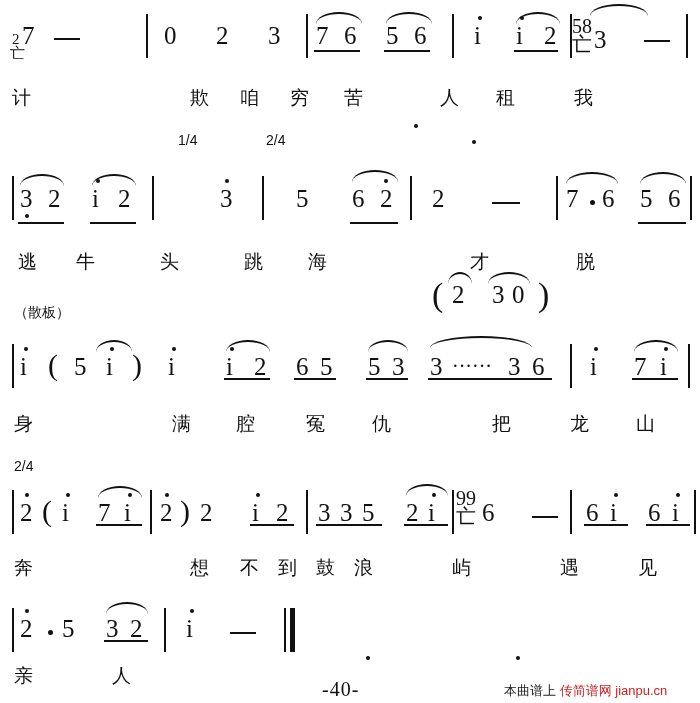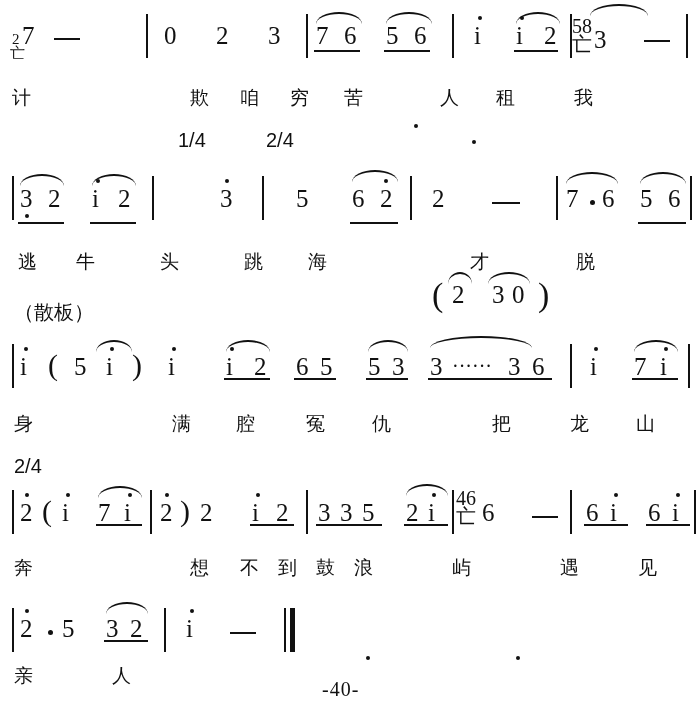--- a/index.html
+++ b/index.html
@@ -45,21 +45,21 @@
   .lyric {
     position: absolute;
     font-family: "Liberation Sans", sans-serif;
     font-size: 19px;
     line-height: 19px;
     white-space: nowrap;
   }
   .meta {
     position: absolute;
     font-family: "Liberation Sans", sans-serif;
-    font-size: 20px;
+    font-size: 14px;
     line-height: 17px;
     white-space: nowrap;
   }
   .dur {           
     position: absolute;
     height: 2px;
     background: #111;
   }
   .dot-above {
     position: absolute;
@@ -368,21 +368,21 @@
     <div class="dur" style="left:316px; top:44px; width:66px;"></div>
 
     <div class="slur" style="left:406px; top:4px; width:42px;"></div>
     <div class="note" style="left:406px; top:20px;">2</div>
     <div class="note" style="left:428px; top:20px;">i</div>
     <div class="dot-above" style="left:432px; top:13px;"></div>
     <div class="dur" style="left:404px; top:44px; width:44px;"></div>
 
     <div class="barline" style="left:452px; top:10px; height:44px;"></div>
 
-    <div class="note small" style="left:456px; top:6px;">46</div>
+    <div class="note small" style="left:456px; top:6px;">99</div>
     <div class="note small" style="left:456px; top:24px;">亡</div>
     <div class="note" style="left:482px; top:20px;">6</div>
     <div class="dash" style="left:532px; top:36px; width:26px;"></div>
 
     <div class="barline" style="left:570px; top:10px; height:44px;"></div>
 
     <div class="note" style="left:586px; top:20px;">6</div>
     <div class="note" style="left:610px; top:20px;">i</div>
     <div class="dot-above" style="left:614px; top:13px;"></div>
     <div class="dur" style="left:584px; top:44px; width:44px;"></div>
@@ -430,14 +430,19 @@
 
     <div class="lyric" style="left:14px; top:66px;">亲</div>
     <div class="lyric" style="left:112px; top:66px;">人</div>
 
     <div class="dotsep" style="left:366px; top:56px; width:4px; height:4px;"></div>
     <div class="dotsep" style="left:516px; top:56px; width:4px; height:4px;"></div>
   </div>
 
   <div class="pagenum" style="left:322px; top:678px;">-40-</div>
 
+  <div class="credit" style="left:504px; top:682px;">
+    <span>本曲谱上</span>
+    <span class="red">传简谱网</span>
+    <span class="red">jianpu.cn</span>
+  </div>
 
 </div>
 
 </body></html>

